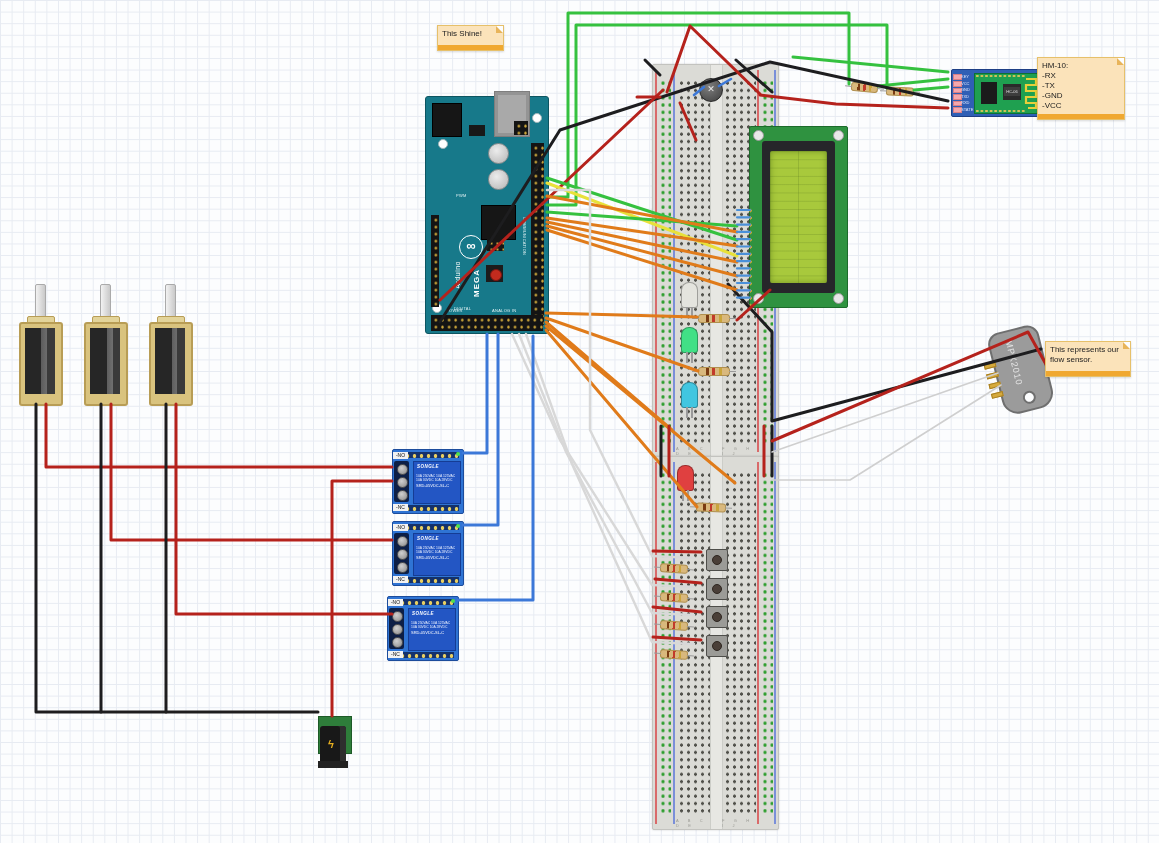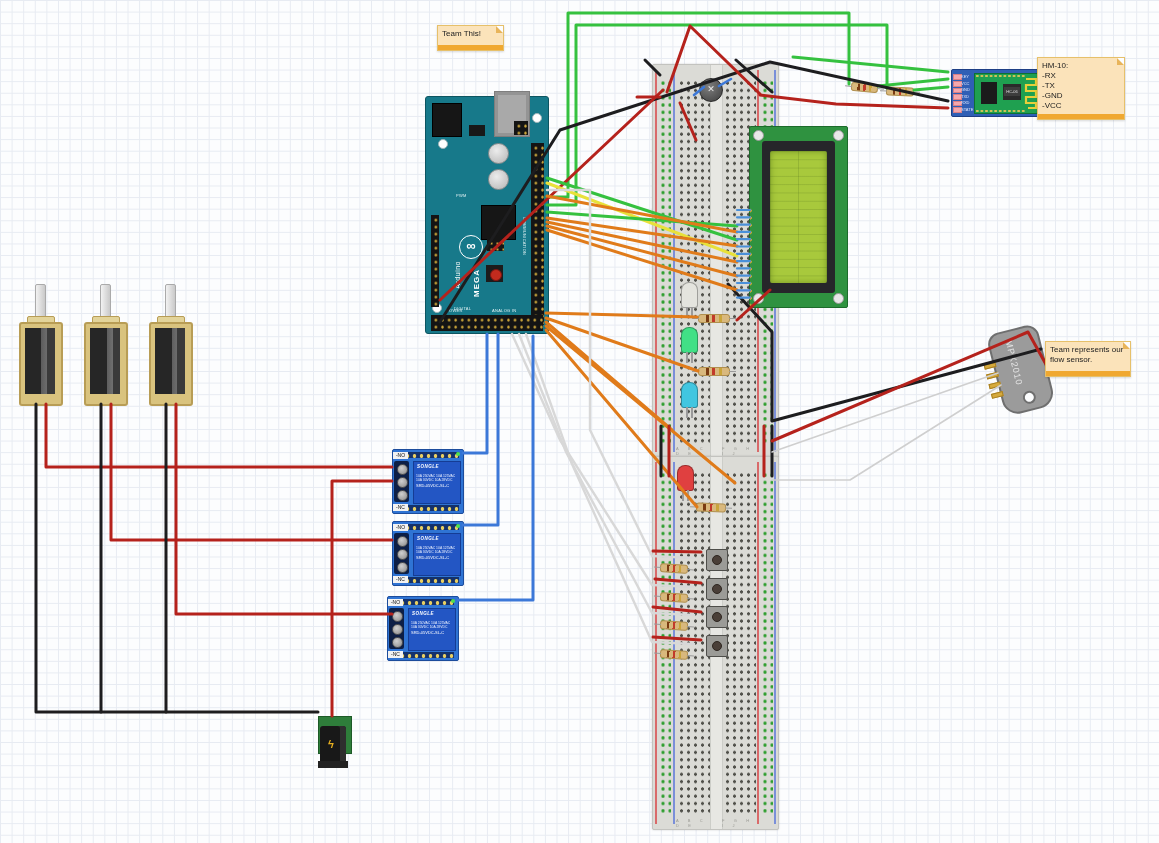--- a/index.html
+++ b/index.html
@@ -431,27 +431,27 @@
       <polyline points="737,261.1 750,261.1" fill="none" stroke="#4a90d9" stroke-width="2.2" stroke-linecap="round" stroke-linejoin="round"></polyline>
       <polyline points="737,268.4 750,268.4" fill="none" stroke="#4a90d9" stroke-width="2.2" stroke-linecap="round" stroke-linejoin="round"></polyline>
       <polyline points="737,275.7 750,275.7" fill="none" stroke="#4a90d9" stroke-width="2.2" stroke-linecap="round" stroke-linejoin="round"></polyline>
       <polyline points="737,283 750,283" fill="none" stroke="#4a90d9" stroke-width="2.2" stroke-linecap="round" stroke-linejoin="round"></polyline>
       <polyline points="737,290.3 750,290.3" fill="none" stroke="#4a90d9" stroke-width="2.2" stroke-linecap="round" stroke-linejoin="round"></polyline>
       <polyline points="737,297.6 750,297.6" fill="none" stroke="#4a90d9" stroke-width="2.2" stroke-linecap="round" stroke-linejoin="round"></polyline>
     </svg>
 
   <div id="notes" class="abs z50">
       <div class="note" style="left: 437px; top: 25px; width: 67px; min-height: 26px;">
-        <div>Team This!</div>
+        <div>This Shine!</div>
       </div>
       <div class="note" style="left: 1037px; top: 57px; width: 88px; min-height: 58px;">
         <div>HM-10:</div>
         <div>-RX</div>
         <div>-TX</div>
         <div>-GND</div>
         <div>-VCC</div>
       </div>
       <div class="note" style="left: 1045px; top: 341px; width: 86px; min-height: 36px;">
-        <div>Team represents our</div>
+        <div>This represents our</div>
         <div>flow sensor.</div>
       </div>
     </div>
 </div>
 
 </body></html>

